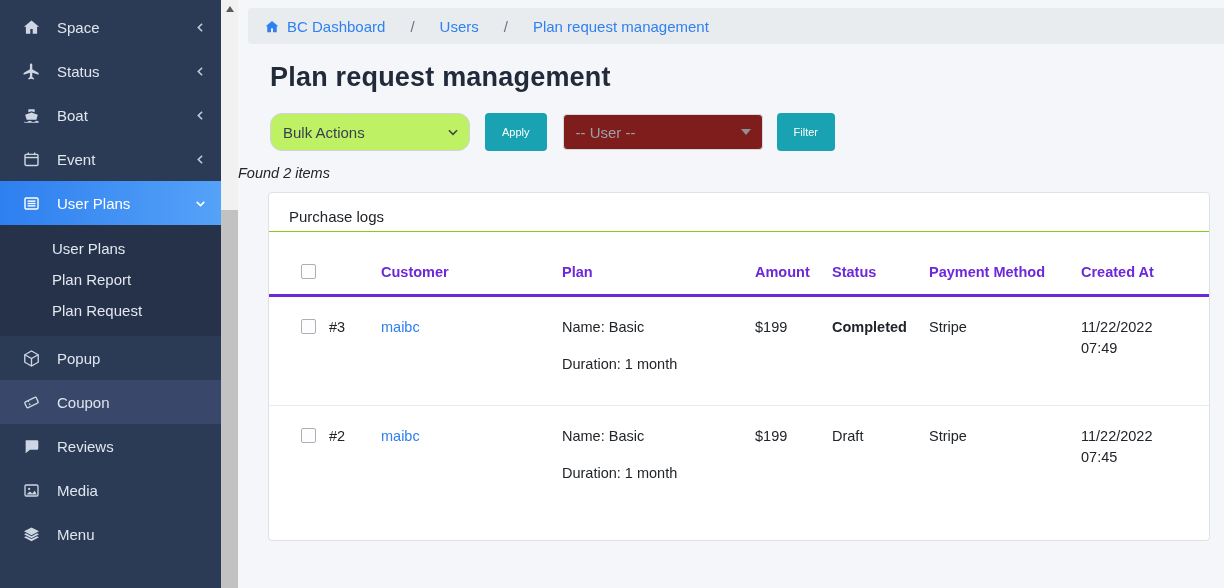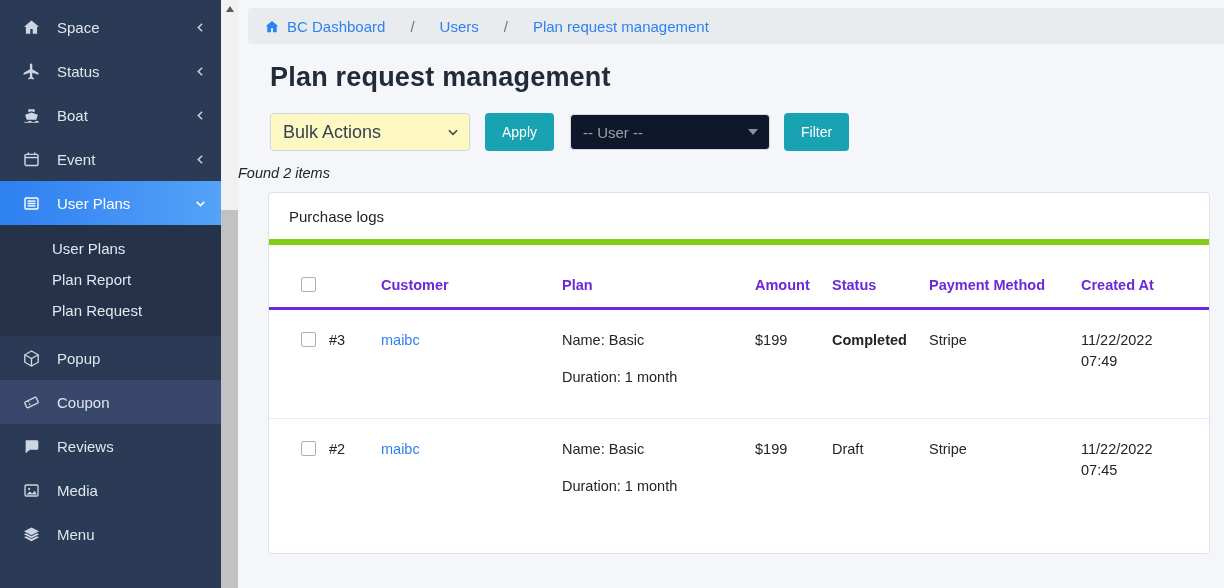--- a/index.html
+++ b/index.html
@@ -36,41 +36,41 @@
     display:flex; align-items:center; padding:0 16px; font-size:15px; gap:25px; }
   .crumb { color:#2f80f0; text-decoration:none; cursor:pointer; display:flex; align-items:center; gap:7px; }
   .crumb-sep { color:#6c757d; }
   .home-ico { width:16px; height:15px; color:#2f80f0; }
 
   .page-title { margin:18px 0 0 32px; font-size:27px; font-weight:700; color:#222b3a; letter-spacing:.2px; }
 
   .controls { display:flex; align-items:flex-start; margin:20px 14px 0 32px; }
   .sel-wrap { position:relative; width:200px; height:38px; }
   .sel-wrap select { width:100%; height:38px; appearance:none; -webkit-appearance:none;
-    border:1px solid #ced4da; border-radius:4px; background:#fef9c3; padding:0 30px 0 12px;
-    font-size:18px; color:#374151; font-family:"Liberation Sans", sans-serif; }
+    border:1px solid #ced4da; border-radius:12px; background:#bef264; padding:0 30px 0 12px;
+    font-size:15px; color:#374151; font-family:"Liberation Sans", sans-serif; }
   .sel-caret { position:absolute; right:10px; top:12px; width:14px; height:14px; color:#444; pointer-events:none; }
   .btn { height:38px; border:none; border-radius:4px; background:#18a2b2; color:#fff;
-    font-size:14px; padding:0 17px; cursor:pointer; font-family:"Liberation Sans", sans-serif; }
+    font-size:11px; padding:0 17px; cursor:pointer; font-family:"Liberation Sans", sans-serif; }
   .btn-apply { margin-left:15px; }
   .status-wrap { margin-left:auto; }
   .user-box { position:relative; width:200px; height:36px; margin:1px 0 0 16px;
-    border:1px solid #d6dadf; border-radius:4px; background:#0f172a;
+    border:1px solid #d6dadf; border-radius:4px; background:#7f1d1d;
     display:flex; align-items:center; padding:0 12px; font-size:15px; color:#9aa0a6; }
   .user-caret { position:absolute; right:11px; top:14px; width:0; height:0;
     border-left:5px solid transparent; border-right:5px solid transparent; border-top:6px solid #8d9298; }
   .btn-filter { margin-left:14px; }
 
   .found { margin:14px 14px 0 0; font-style:italic; font-size:14.5px; color:#212529; }
 
   
   .card { margin:11px 14px 0 30px; background:#fff; border:1px solid #dde2e7;
     border-radius:4px; min-height:347px; }
-  .card-header { padding:15px 20px 14px 20px; font-size:15px; color:#212529;
-    border-bottom:6px solid #84cc16; }
+  .card-header { padding:15px 20px 6px 20px; font-size:15px; color:#212529;
+    border-bottom:1px solid #84cc16; }
   table { border-collapse:collapse; width:100%; table-layout:fixed; font-size:14.5px; }
   col.c-check{width:60px;} col.c-id{width:52px;} col.c-cust{width:181px;} col.c-plan{width:193px;}
   col.c-amt{width:77px;} col.c-status{width:97px;} col.c-pay{width:152px;} col.c-created{width:auto;}
   thead td { padding:32px 12px 14px 0; font-weight:700; color:#6d28d9; border-bottom:3px solid #6d28d9; }
   thead td.first, tbody td.first { padding-left:32px; }
   tbody td { padding:20px 12px 30px 0; vertical-align:top; border-bottom:1px solid #e9ecef; line-height:21px; }
   tbody tr:last-child td { border-bottom:none; padding-bottom:56px; }
   .chkbox { display:inline-block; width:15px; height:15px; border:1px solid #a9b0b8;
     border-radius:2px; background:#fdfdfe; cursor:pointer; vertical-align:-2px; }
   .link { color:#2f80f0; cursor:pointer; }

